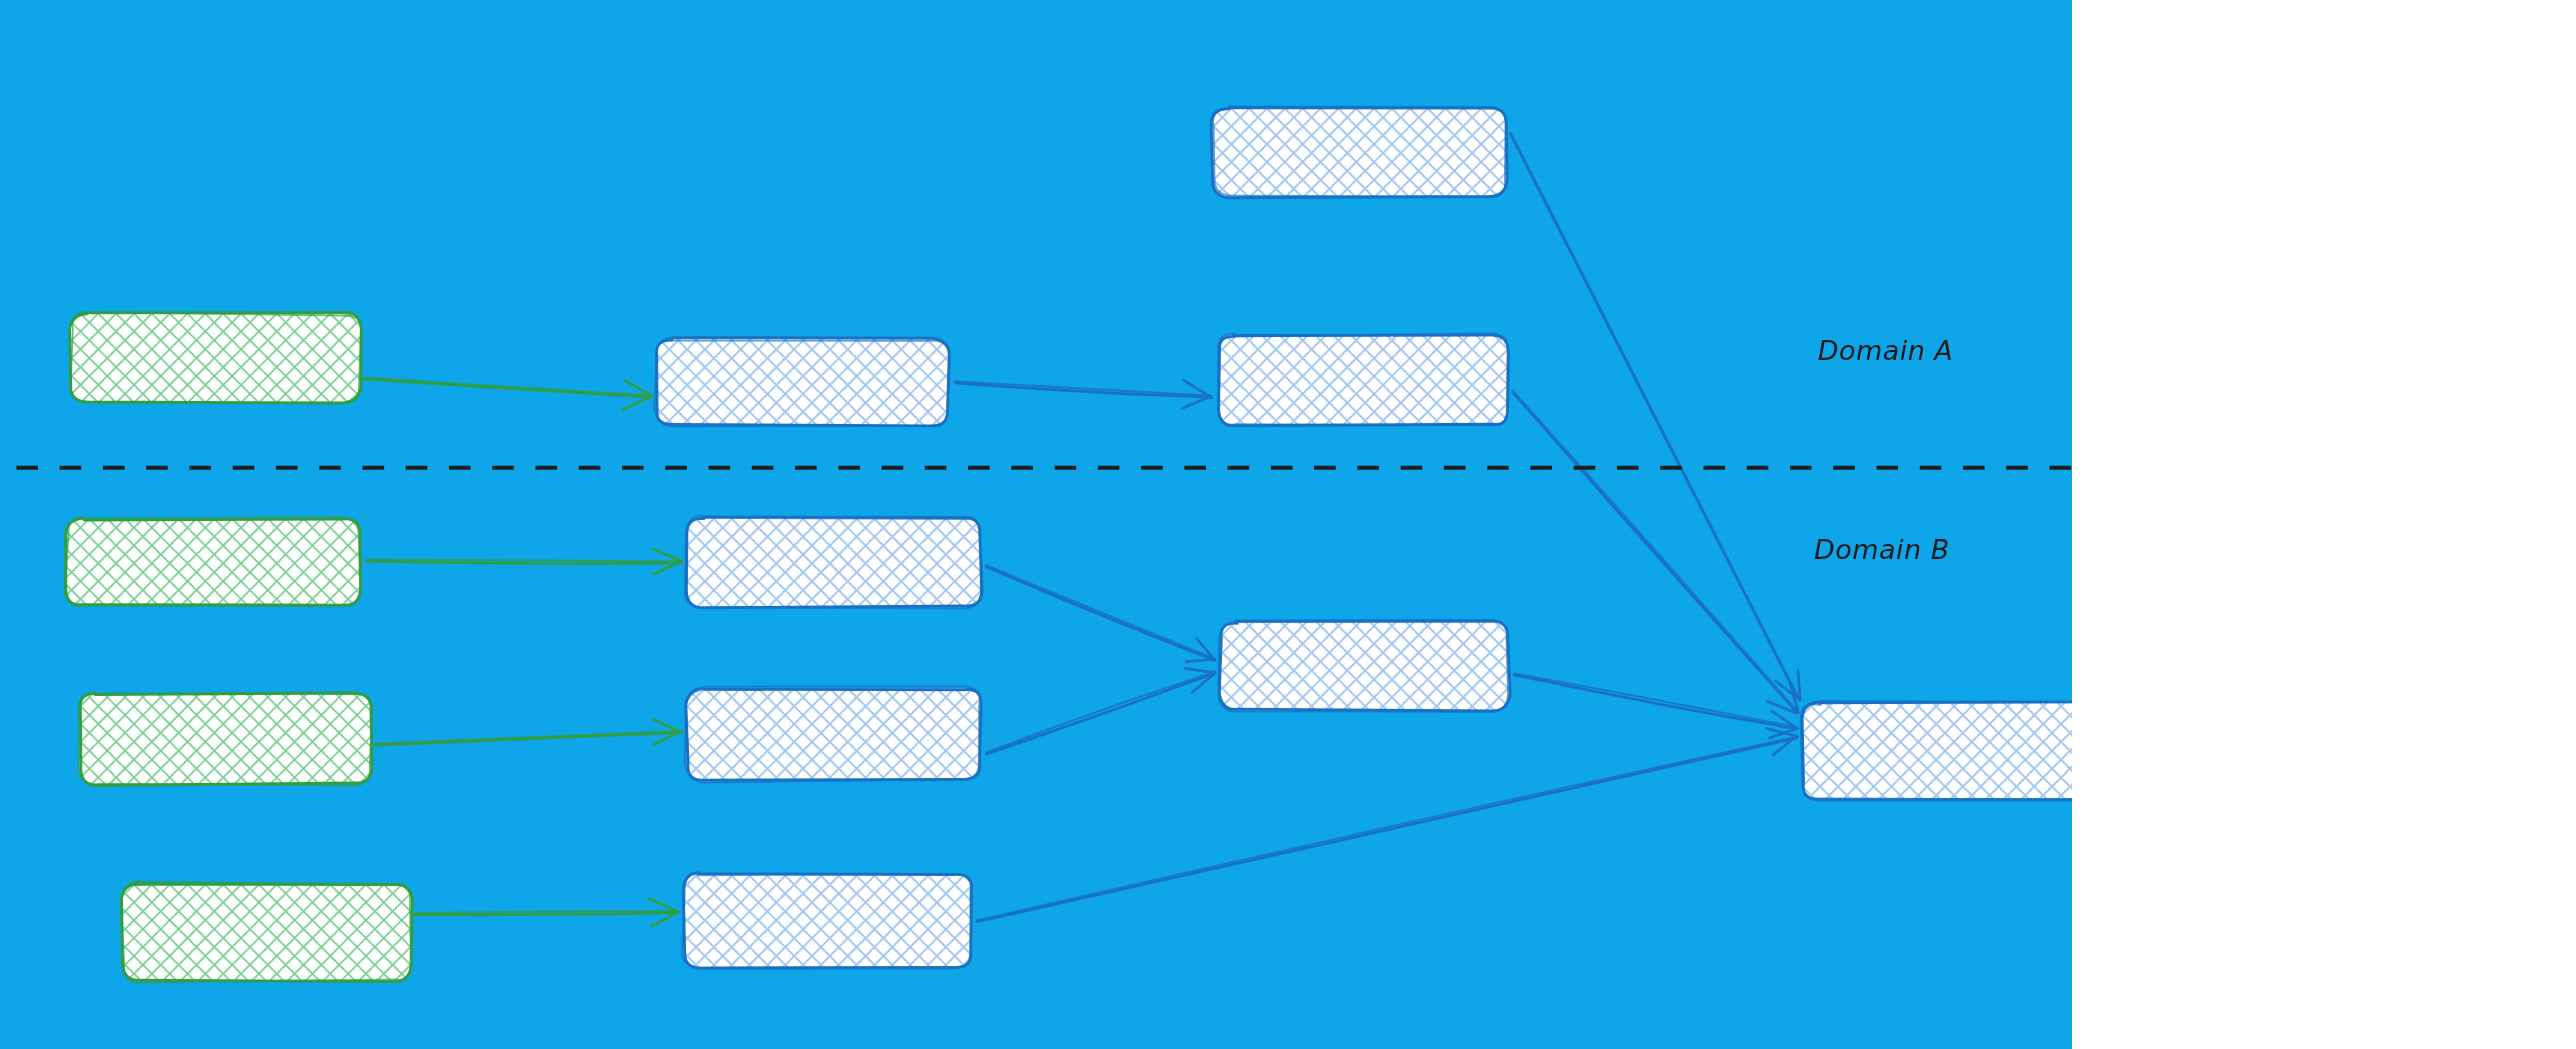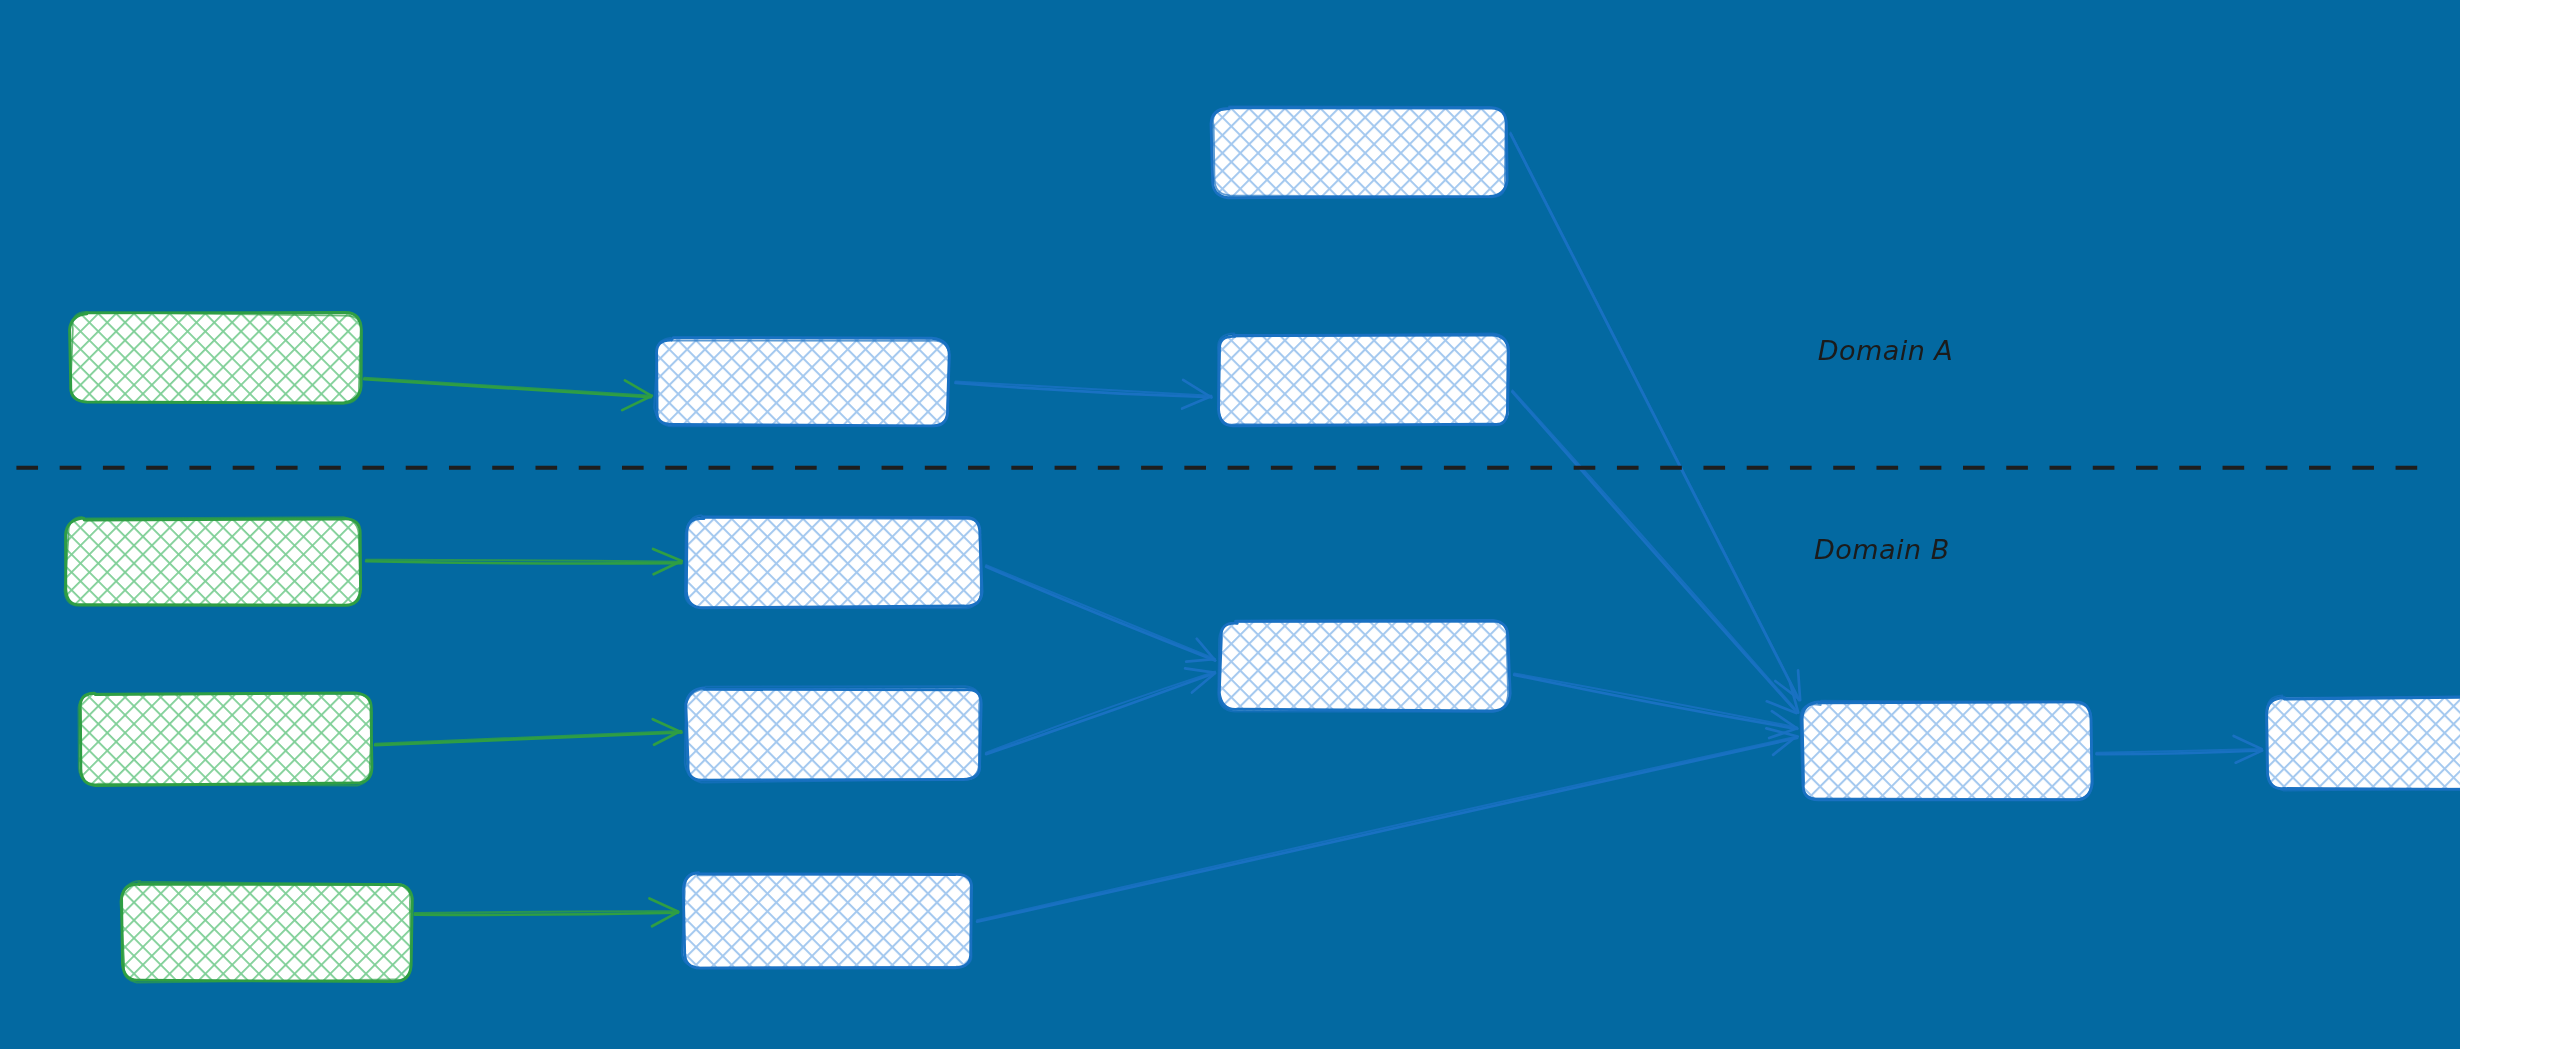--- a/index.html
+++ b/index.html
@@ -6,23 +6,23 @@
   html, body {
     margin: 0;
     padding: 0;
     background: #ffffff;
   }
   body {
     font-family: "DejaVu Sans", sans-serif;
   }
   #canvas {
     position: relative;
-    width: 2460px;
+    width: 2072px;
     height: 1049px;
-    background: #0369a1;
+    background: #0ea5e9;
     overflow: hidden;
   }
   #canvas svg.layer {
     position: absolute;
     left: 0;
     top: 0;
     width: 2576px;
     height: 1049px;
   }
   .domain-label {

